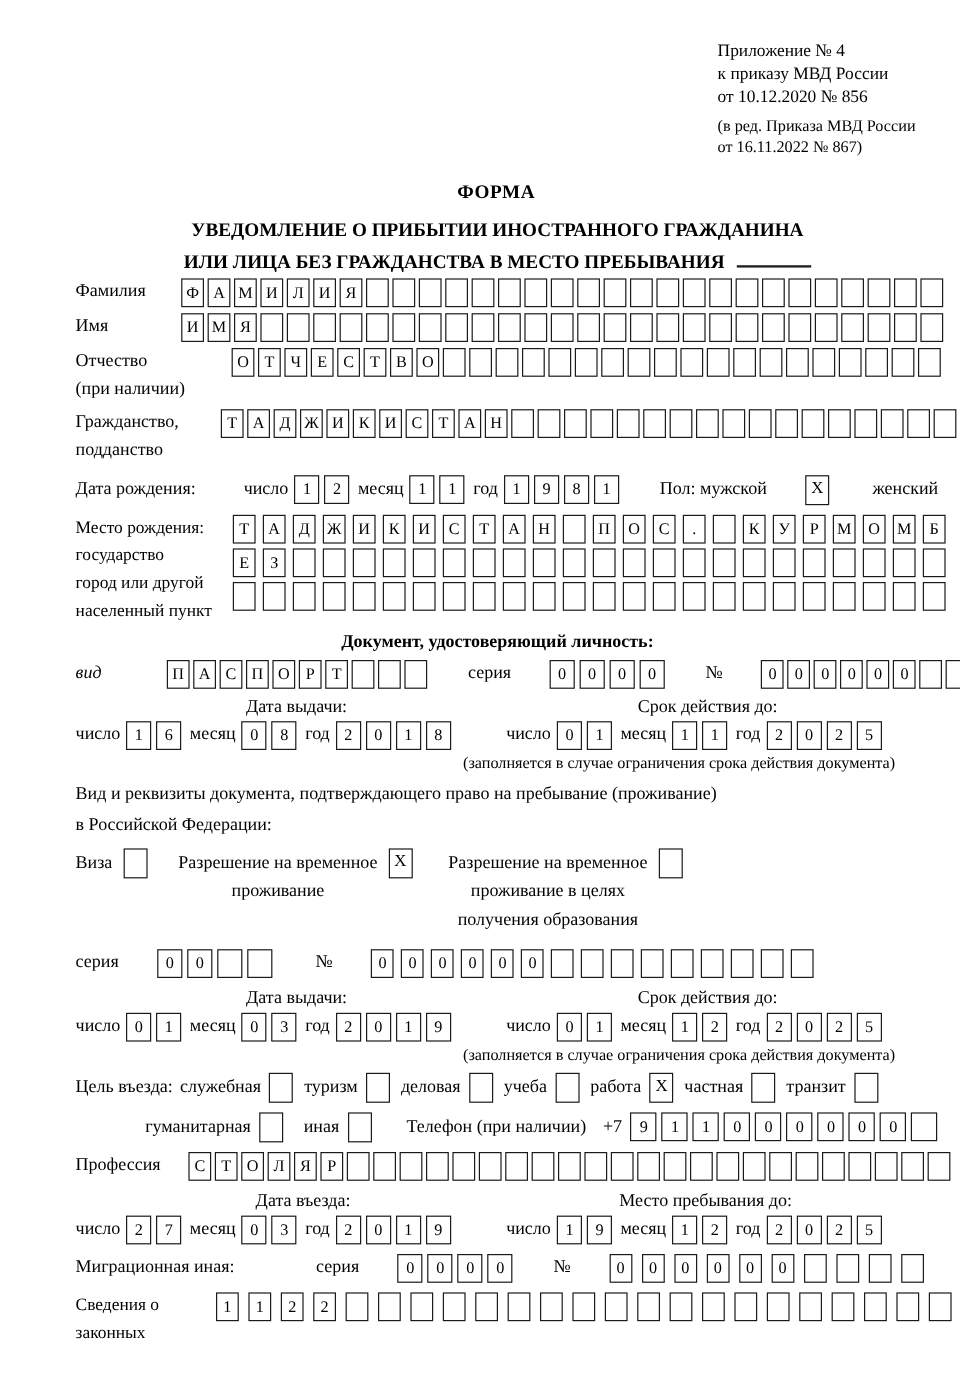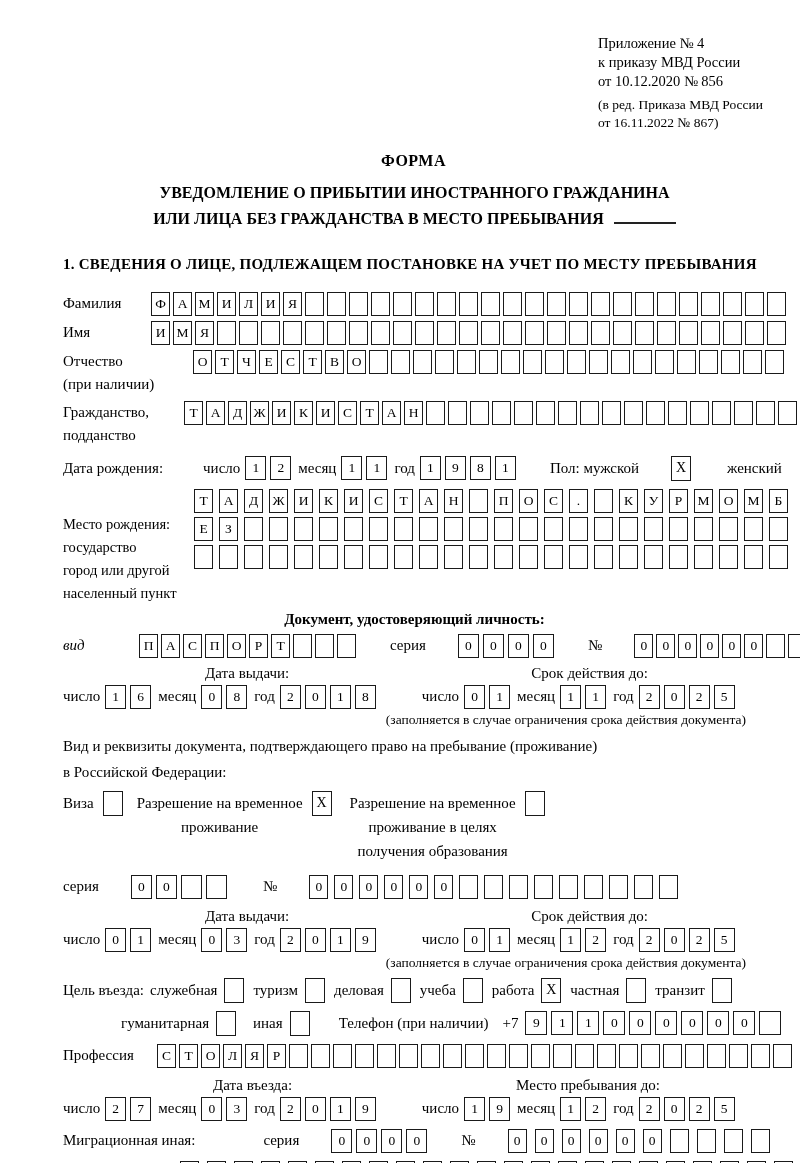--- a/index.html
+++ b/index.html
@@ -19,21 +19,21 @@
   .title { text-align:center; font-weight:bold; font-size:16px; line-height:1.62; margin-top:4px; }
   .uline { display:inline-block; width:62px; border-bottom:2.2px solid #222; height:13px; margin-left:10px; }
 
   .sec-h { font-weight:bold; font-size:15px; letter-spacing:.25px; margin:24px 0 19px; white-space:nowrap; }
 
   .frow { display:flex; align-items:center; margin-bottom:5px; white-space:nowrap;gap:24px; }
   .frow.top { align-items:flex-start; }
   .lbl { flex:none; }
   .lblcol { flex:none; line-height:23px; }
   .w64 { width:64px; } .w79 { width:97px; } .w106 { width:106px; }
-  .w107 { width:107px;margin-top:24px; } .w69 { width:70px; } .w66 { width:66px; font-size:14.5px; }
+  .w107 { width:107px; } .w69 { width:70px; } .w66 { width:66px; font-size:14.5px; }
 
   .cells { display:flex; gap:4px; }
   .cell {
     flex:none; width:21px; height:24px; box-sizing:border-box;
     border:1.8px solid #1a1a1a; background:#fff;
     display:flex; align-items:center; justify-content:center;
     font-size:13.5px;
   }
   .cells.letters { gap:3px; } .cells.letters .cell { width:19px; }
   .cells.sp { gap:6px; } .cells.sp .cell { width:19px; }
@@ -62,21 +62,21 @@
   .dg { display:flex; align-items:center; }
   .dg .l { margin-right:5px; }
   .dg .cells { margin-right:7px; }
   .dg .cells:last-child { margin-right:0; }
   .dr .grp2 { margin-left:46px; }
 
   .note { text-align:right; font-size:13.5px; padding-right:20px; margin-bottom:7px; }
 
   .intro { line-height:22px; margin-bottom:4px; }
 
-  .optrow { display:flex; align-items:flex-start; margin:8px 0 12px; white-space:nowrap; }
+  .optrow { display:flex; align-items:flex-start; margin:8px 0 12px; white-space:nowrap;gap:12px; }
   .opt { display:flex; align-items:flex-start; margin-right:14px; }
   .opt .cbox { margin-left:9px; }
   .opt .ol { line-height:25px; }
   .opt .ol.center { white-space:pre-line; text-align:center; line-height:24px; }
 
   .purrow { display:flex; align-items:center; margin-bottom:8px; white-space:nowrap; }
   .purrow .cbox { margin:0 9px 0 7px; }
   .purrow .cbox:last-child { margin-right:0; }
 
   .mr8 { margin-right:8px; }
@@ -97,21 +97,20 @@
     </div>
   </div>
 
   <div class="forma">ФОРМА</div>
 
   <div class="title">
     <div>УВЕДОМЛЕНИЕ О ПРИБЫТИИ ИНОСТРАННОГО ГРАЖДАНИНА</div>
     <div><span>ИЛИ ЛИЦА БЕЗ ГРАЖДАНСТВА В МЕСТО ПРЕБЫВАНИЯ</span><span class="uline"></span></div>
   </div>
 
-  <div class="sec-h">1. СВЕДЕНИЯ О ЛИЦЕ, ПОДЛЕЖАЩЕМ ПОСТАНОВКЕ НА УЧЕТ ПО МЕСТУ ПРЕБЫВАНИЯ</div>
 
   <div class="frow">
     <span class="lbl w64">Фамилия</span>
     <span class="cells letters">
         <span class="cell">Ф</span>
         <span class="cell">А</span>
         <span class="cell">М</span>
         <span class="cell">И</span>
         <span class="cell">Л</span>
         <span class="cell">И</span>

